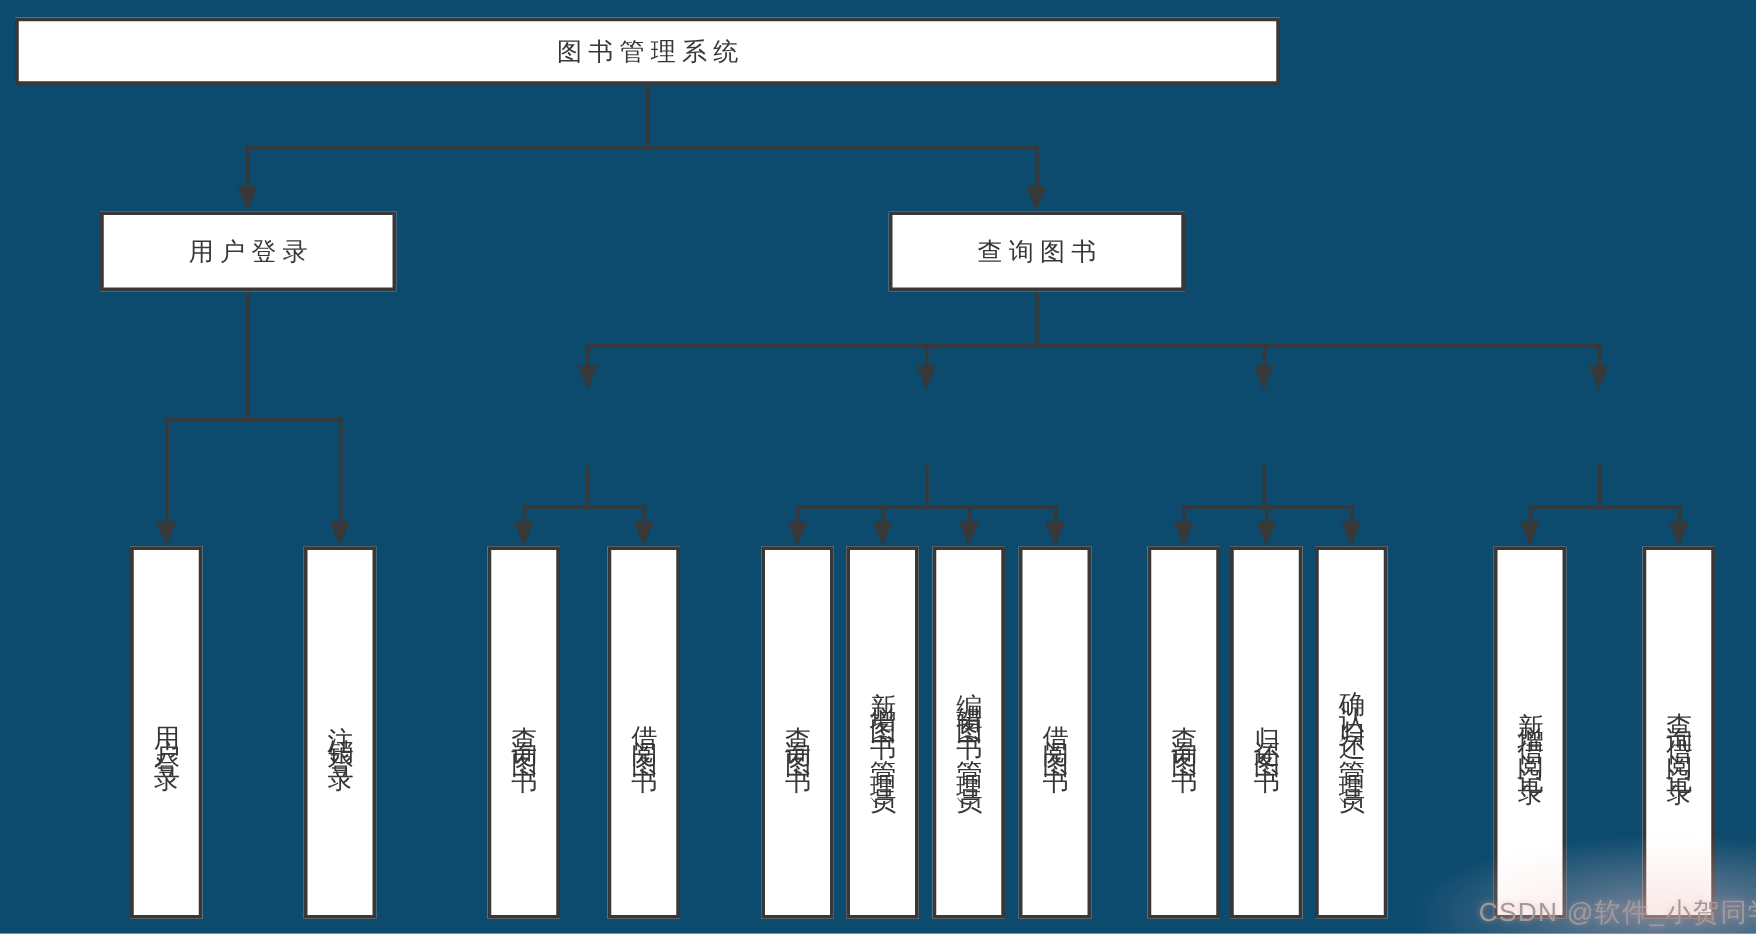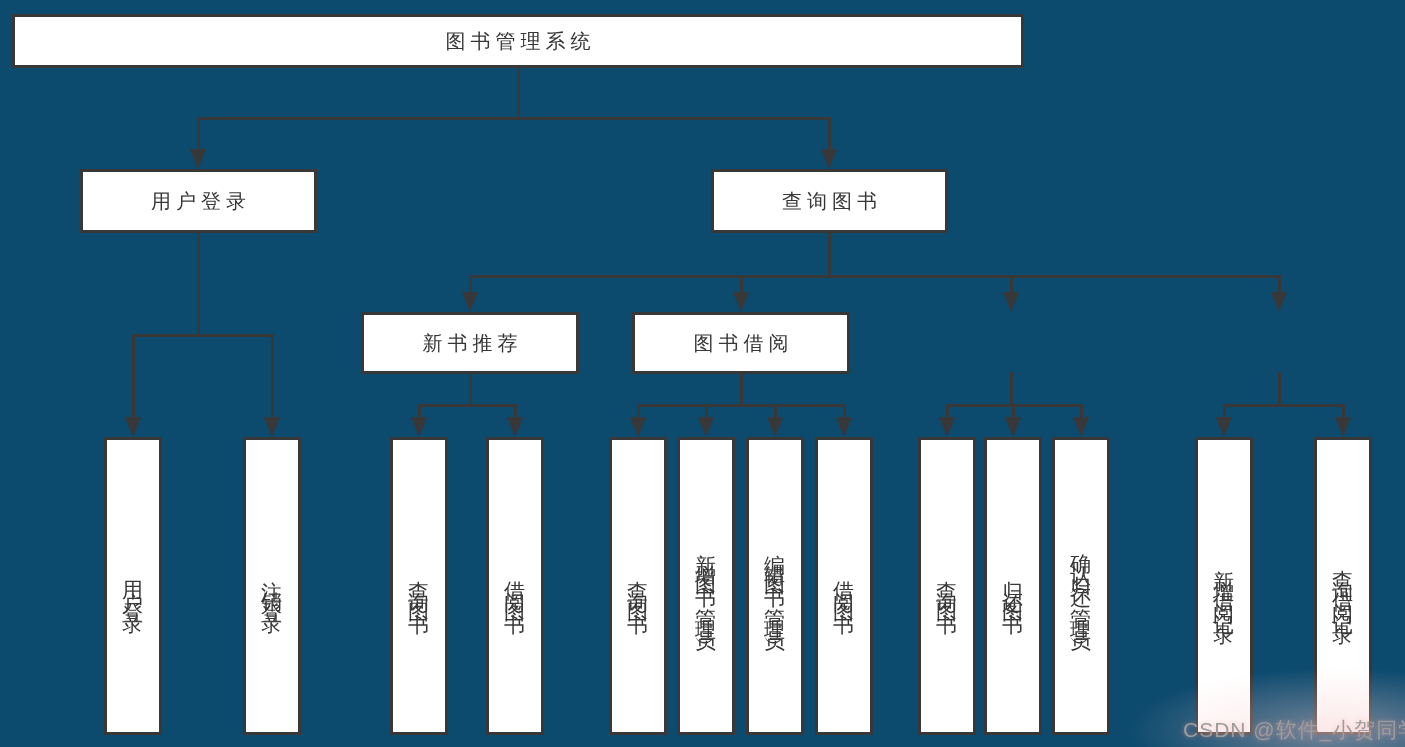--- a/index.html
+++ b/index.html
@@ -105,26 +105,20 @@
   <div class="hl" style="left:468.5px; top:275px; width:812px;"></div>
   <div class="vl" style="left:468.5px; top:275px; height:19px;"></div>
   <div class="ah" style="left:462px; top:292px;"></div>
   <div class="vl" style="left:739.5px; top:275px; height:19px;"></div>
   <div class="ah" style="left:733px; top:292px;"></div>
   <div class="vl" style="left:1009.5px; top:275px; height:19px;"></div>
   <div class="ah" style="left:1003px; top:292px;"></div>
   <div class="vl" style="left:1277.5px; top:275px; height:19px;"></div>
   <div class="ah" style="left:1271px; top:292px;"></div>
 
-  <div class="node" style="left:361px; top:312px; width:218px; height:62px;">
-    <span class="hlabel">新书推荐</span>
-  </div>
-  <div class="node" style="left:632px; top:312px; width:218px; height:62px;">
-    <span class="hlabel">图书借阅</span>
-  </div>
 
   <div class="vl" style="left:468.5px; top:372px; height:35px;"></div>
   <div class="hl" style="left:417.5px; top:404px; width:99px;"></div>
   <div class="vl" style="left:417.5px; top:404px; height:15px;"></div>
   <div class="ah" style="left:411px; top:417px;"></div>
   <div class="vl" style="left:513.5px; top:404px; height:15px;"></div>
   <div class="ah" style="left:507px; top:417px;"></div>
 
   <div class="vl" style="left:739.5px; top:372px; height:35px;"></div>
   <div class="hl" style="left:636.5px; top:404px; width:209px;"></div>

